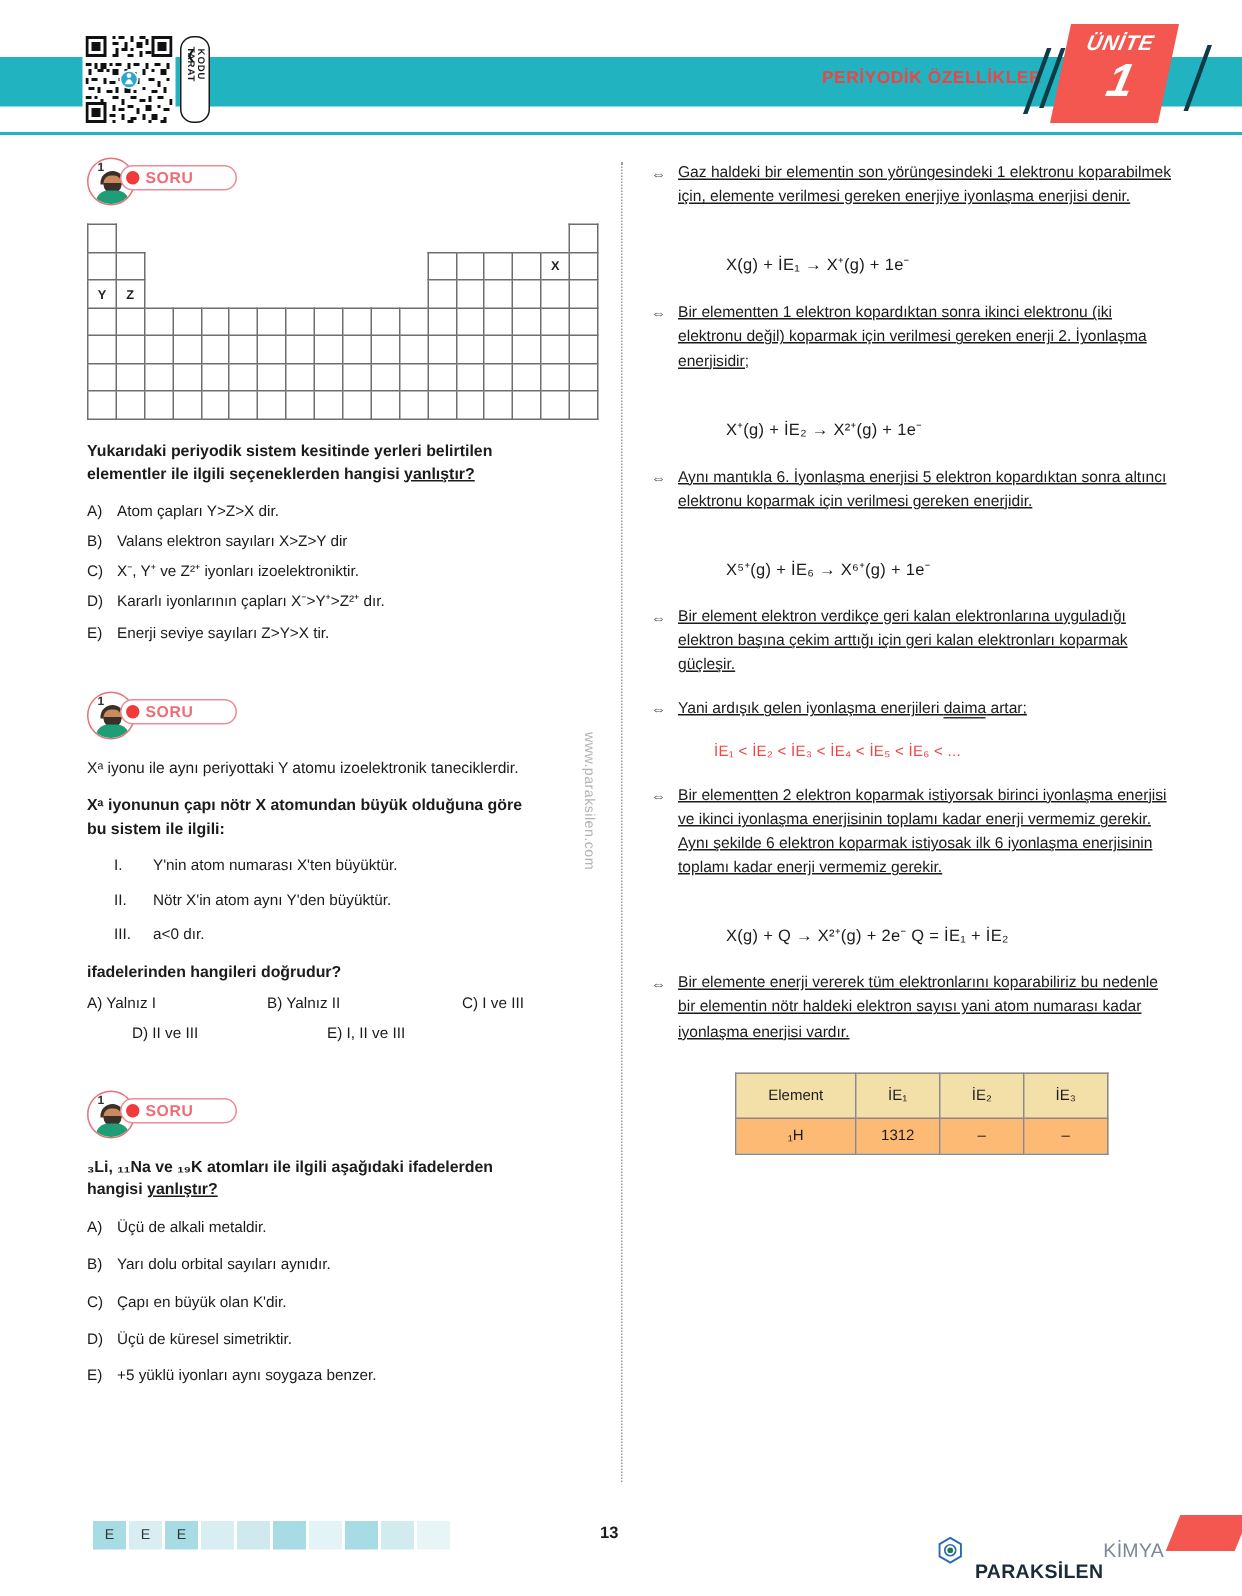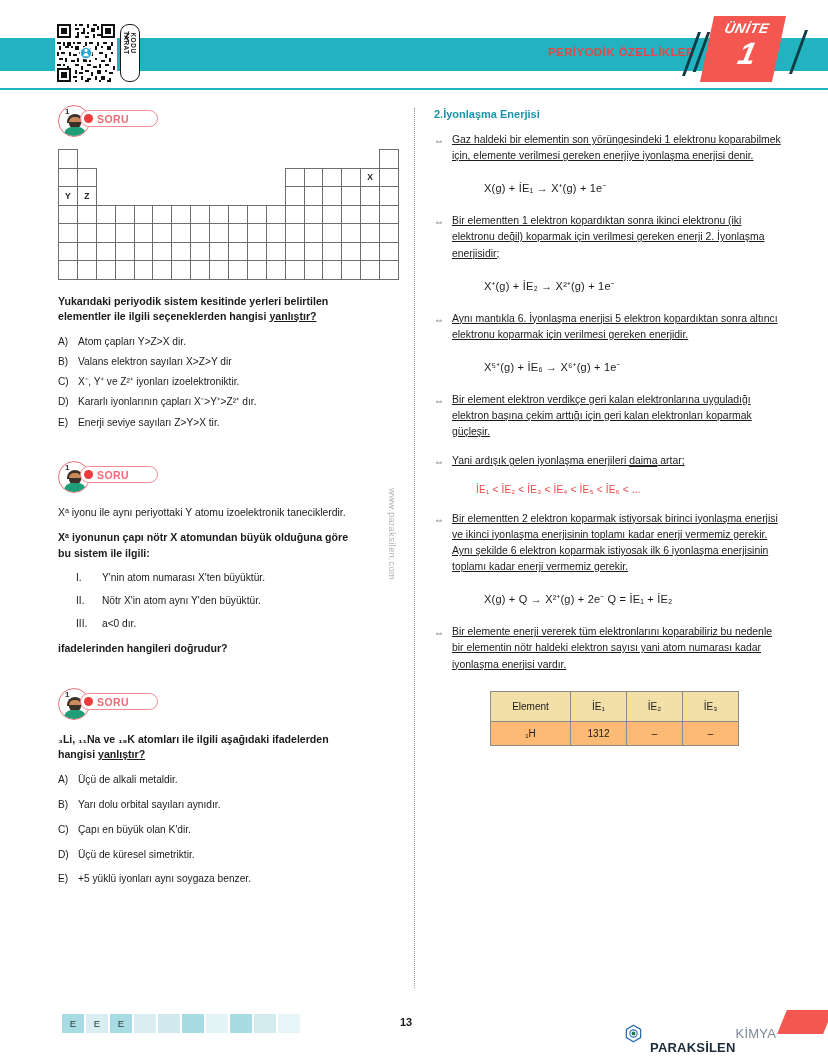--- a/index.html
+++ b/index.html
@@ -202,21 +202,21 @@
     display: flex; margin-bottom: 13px;
     font-size: 10.4px; line-height: 1.55; color: #1b1b1b;
   }
   .bullet-ico {
     width: 18px; flex: none; font-size: 10px;
     color: #4a4a4a; padding-top: 1px;
   }
   .bullet-txt { flex: 1; text-decoration: underline; }
   .formula {
     font-size: 11px; color: #1b1b1b;
-    margin: 16px 0 18px 50px; letter-spacing: .2px;
+    margin: 28px 0 18px 50px; letter-spacing: .2px;
   }
   .formula-red {
     font-size: 10px; color: #ef4444;
     margin: 14px 0 16px 42px; letter-spacing: .2px;
   }
   .dotted-u { border-bottom: 1.2px solid #333; }
 
   
   .dtable {
     margin: 18px 0 0 56px; border-collapse: collapse;
@@ -587,20 +587,31 @@
         <span>Nötr X'in atom aynı Y'den büyüktür.</span>
       </div>
       <div class="roman-row">
         <span class="roman-key">III.</span>
         <span>a&lt;0 dır.</span>
       </div>
     </div>
 
     <div class="q-stem" style="margin-bottom:8px">ifadelerinden hangileri doğrudur?</div>
 
+    <div class="inline-opts">
+      <div class="r1">
+        <span class="io-a">A) Yalnız I</span>
+        <span class="io-b">B) Yalnız II</span>
+        <span class="io-c">C) I ve III</span>
+      </div>
+      <div class="r2">
+        <span class="io-b">D) II ve III</span>
+        <span class="io-c">E) I, II ve III</span>
+      </div>
+    </div>
 
     <div class="soru" style="margin-top:32px">
       <div class="soru-circle">
         <span class="soru-q">1</span>
         <span class="soru-hair"></span>
         <span class="soru-face"></span>
         <span class="soru-beard"></span>
         <span class="soru-body"></span>
       </div>
       <div class="soru-pill"></div>
@@ -633,21 +644,20 @@
       <div class="opt-row">
         <span class="opt-key">E)</span>
         <span class="opt-txt">+5 yüklü iyonları aynı soygaza benzer.</span>
       </div>
     </div>
 
   </div>
 
   <div class="col-right">
 
-    <div class="r-head">2.İyonlaşma Enerjisi</div>
 
     <div class="bullet">
       <span class="bullet-ico">⇔</span>
       <span class="bullet-txt">Gaz haldeki bir elementin son yörüngesindeki 1 elektronu koparabilmek için, elemente verilmesi gereken enerjiye iyonlaşma enerjisi denir.</span>
     </div>
     <div class="formula">X(g)  + İE₁  →  X⁺(g) + 1e⁻</div>
 
     <div class="bullet">
       <span class="bullet-ico">⇔</span>
       <span class="bullet-txt">Bir elementten 1 elektron kopardıktan sonra ikinci elektronu (iki elektronu değil) koparmak için verilmesi gereken enerji 2. İyonlaşma enerjisidir;</span>

